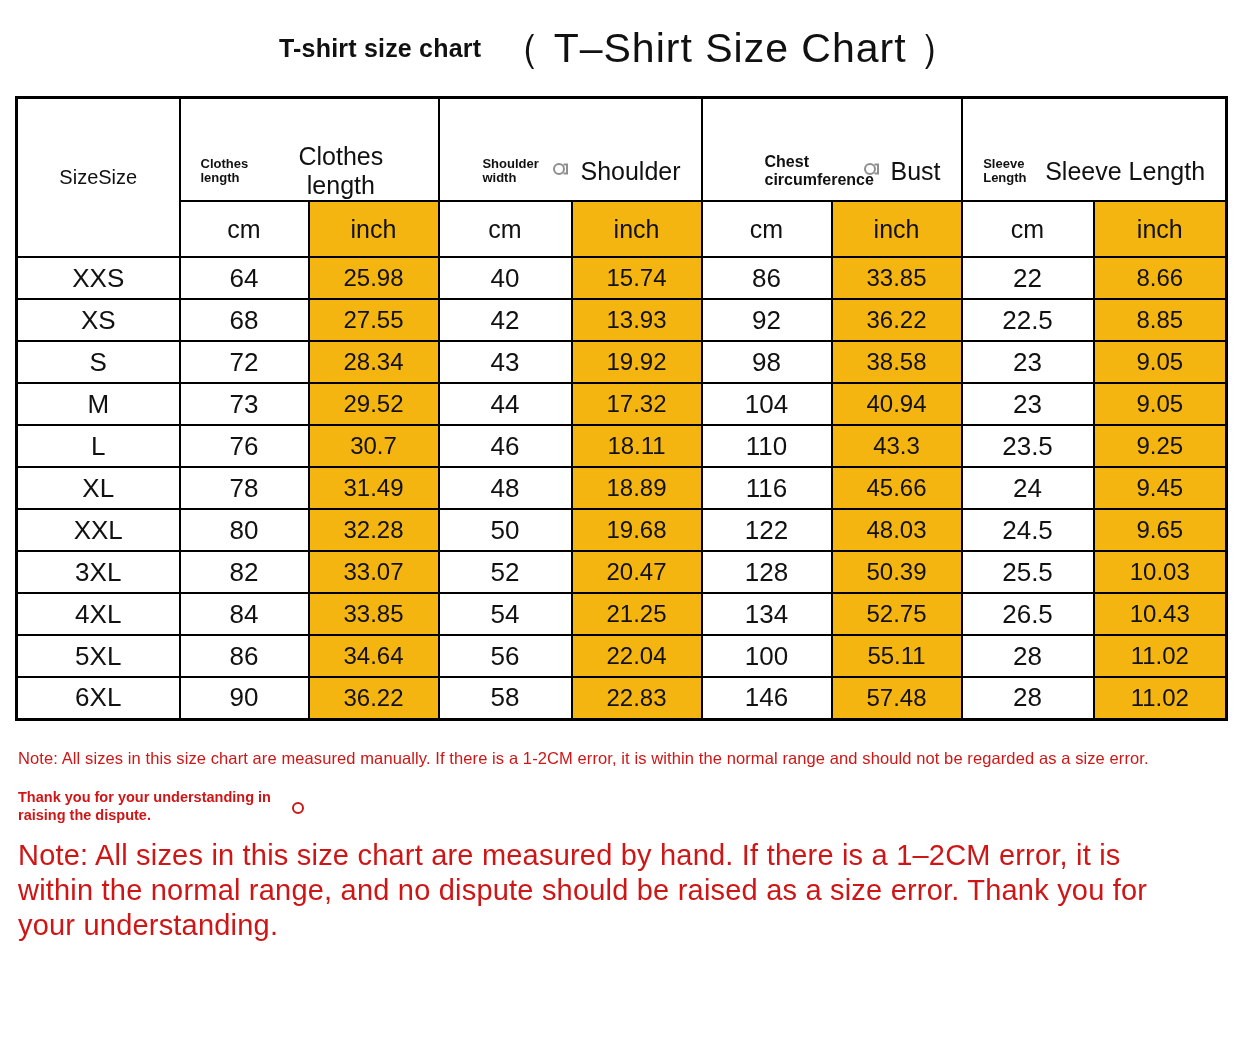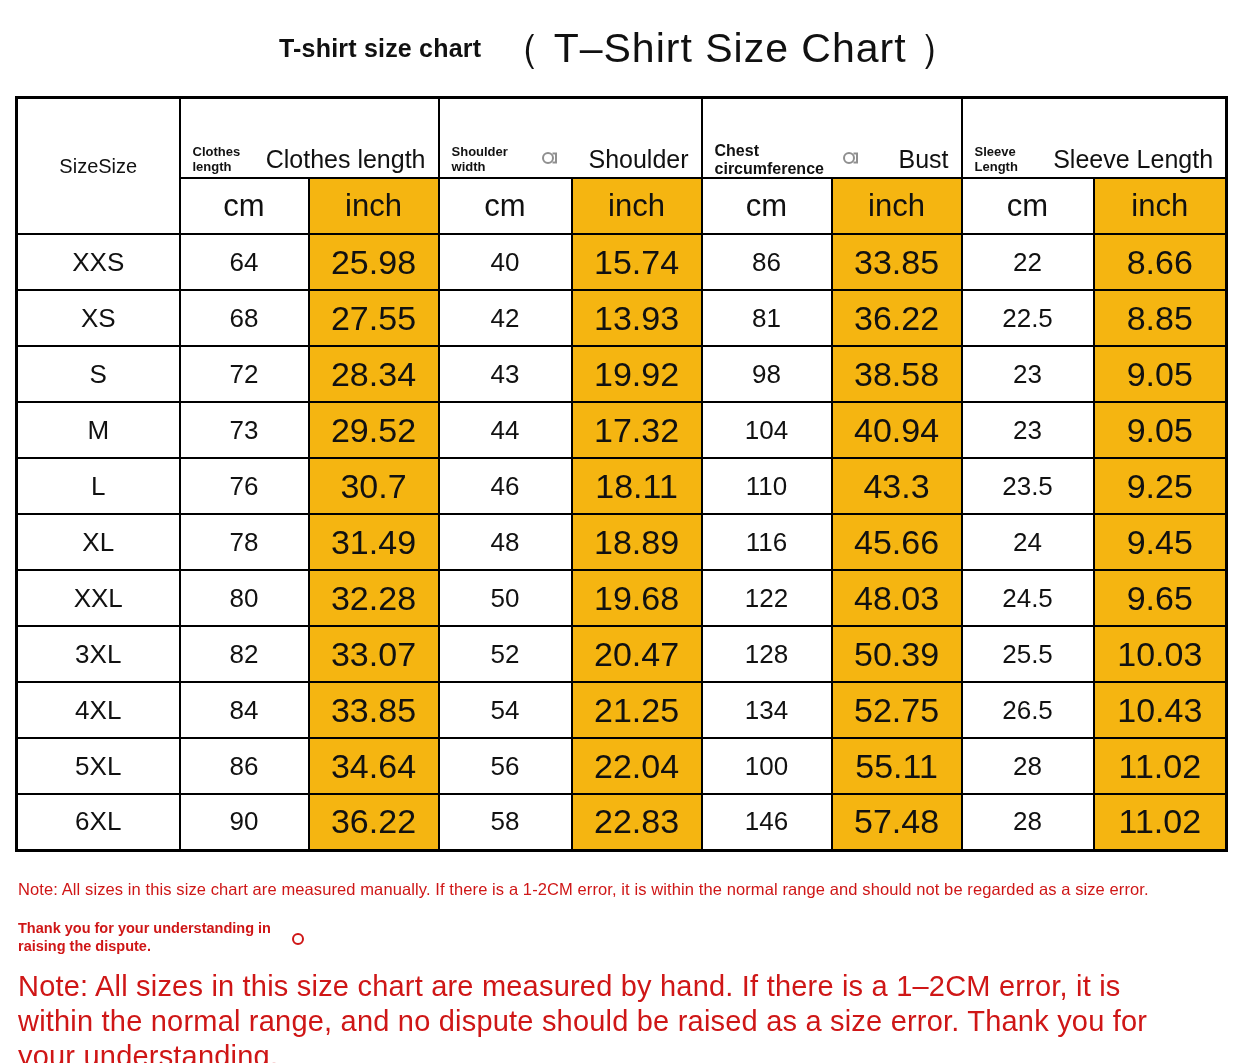--- a/index.html
+++ b/index.html
@@ -32,39 +32,39 @@
     border:2px solid #000;
     text-align:center;
     vertical-align:middle;
     padding:0;
     background:#fff;
     font-weight:normal;
   }
   th.size-header { font-size:20px; font-weight:bold; }
   th.group { height:58px; }
   .group-inner {
-    display:flex; align-items:center; justify-content:space-between; gap:10px;
-    padding:0 12px;
+    display:flex; align-items:center; justify-content:flex-end; gap:10px;
+    padding:0 20px;
     margin-top:43px;
   }
   .small-label {
     font-weight:bold; font-size:13px; line-height:1.1; text-align:left;
     display:inline-block;
   }
   .g1 .small-label { width:56px; }
   .g2 .small-label { width:66px; }
   .g3 .small-label { width:94px; font-size:16px; }
   .g4 .small-label { width:52px; }
   .large-label { font-size:25px; }
   .measure-icon { flex:0 0 auto; margin-left:-6px; }
 
-  tr.unit-row th { height:54px; font-size:31px; }
+  tr.unit-row th { height:54px; font-size:25px; }
   td.cm, td.size-col { font-size:26px; }
-  td.inch { font-size:34px; }
-  tbody tr { height:56px; }
+  td.inch { font-size:24px; }
+  tbody tr { height:42px; }
   .inch, th.inch { background:var(--accent, #F5B511) !important; }
 
   
   .notes { margin:28px 0 0 18px; color:var(--note-red, #CF1616); }
   .note-manual {
     font-size:16.5px; font-weight:normal; letter-spacing:.1px;
     width:1180px;
   }
   .note-thanks {
     position:relative;
@@ -168,21 +168,21 @@
         <td class="inch">33.85</td>
         <td class="cm">22</td>
         <td class="inch">8.66</td>
       </tr>
       <tr>
         <td class="size-col">XS</td>
         <td class="cm">68</td>
         <td class="inch">27.55</td>
         <td class="cm">42</td>
         <td class="inch">13.93</td>
-        <td class="cm">81</td>
+        <td class="cm">92</td>
         <td class="inch">36.22</td>
         <td class="cm">22.5</td>
         <td class="inch">8.85</td>
       </tr>
       <tr>
         <td class="size-col">S</td>
         <td class="cm">72</td>
         <td class="inch">28.34</td>
         <td class="cm">43</td>
         <td class="inch">19.92</td>

